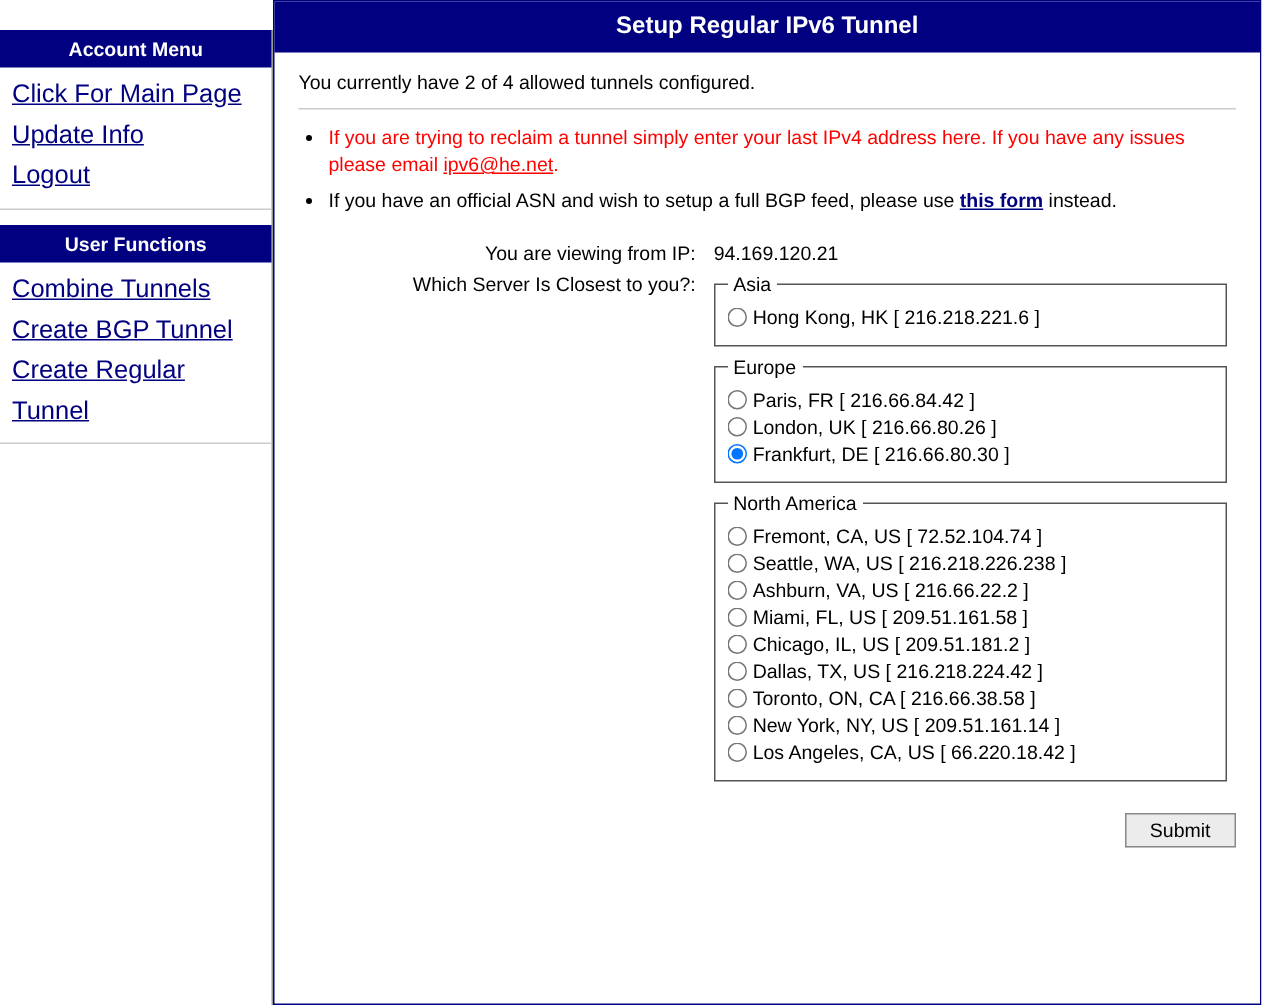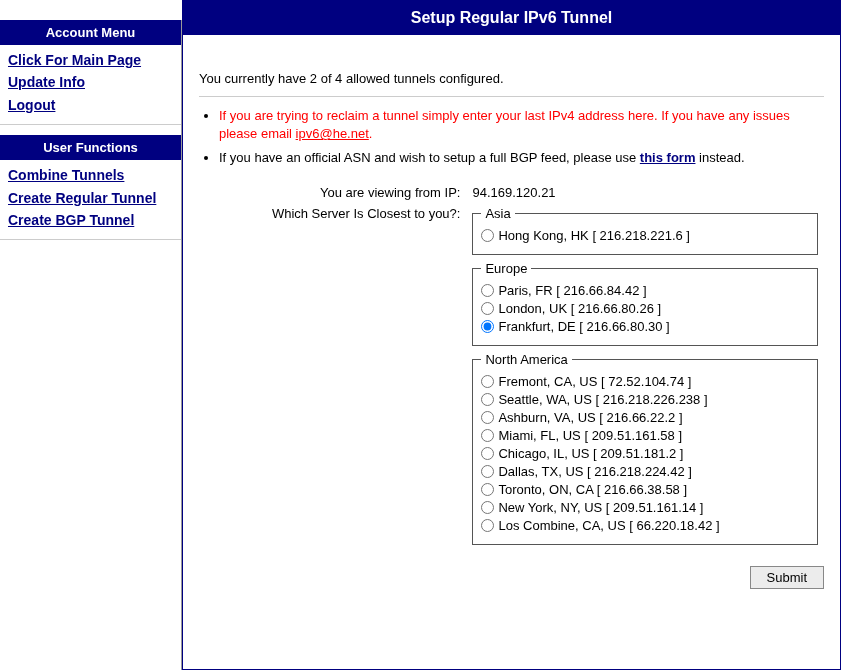--- a/index.html
+++ b/index.html
@@ -34,22 +34,22 @@
 
     .sidebar-links {
       padding: 4px 8px 8px 8px;
       border-bottom: 1px solid #ccc;
     }
 
     .sidebar-links a {
       display: block;
       color: #000080;
       text-decoration: underline;
-      font-size: 14px;
-      font-weight: bold;
+      font-size: 17px;
+      font-weight: normal;
       line-height: 1.6;
     }
 
     
     #main {
       flex: 1;
       display: flex;
       flex-direction: column;
       border: 1px solid #000080;
       justify-content: space-between;
@@ -61,21 +61,20 @@
       font-weight: bold;
       font-size: 16px;
       text-align: center;
       padding: 8px 4px;
     }
 
     #main-body {
       flex: 1;
       padding: 12px 16px 16px 16px;
       overflow-y: auto;
-      margin-top: 24px;
     }
 
     .tunnel-info {
       font-size: 13px;
       margin-bottom: 10px;
       padding-bottom: 10px;
       border-bottom: 1px solid #ccc;
     }
 
     .bullet-section {
@@ -172,22 +171,22 @@
 <div id="sidebar">
   <div class="sidebar-section-header">Account Menu</div>
   <div class="sidebar-links">
     <a href="#">Click For Main Page</a>
     <a href="#">Update Info</a>
     <a href="#">Logout</a>
   </div>
   <div class="sidebar-section-header" style="margin-top:10px;">User Functions</div>
   <div class="sidebar-links">
     <a href="#">Combine Tunnels</a>
+    <a href="#">Create BGP Tunnel</a>
     <a href="#">Create Regular Tunnel</a>
-    <a href="#">Create BGP Tunnel</a>
   </div>
 </div>
 
 <div id="main">
   <div id="main-header">Setup Regular IPv6 Tunnel</div>
   <div id="main-body">
 
     <div class="tunnel-info">You currently have 2 of 4 allowed tunnels configured.</div>
 
     <div class="bullet-section">
@@ -264,21 +263,21 @@
             <div class="radio-option">
               <input type="radio" name="server" value="toronto" style="">
               <label>Toronto, ON, CA [ 216.66.38.58 ]</label>
             </div>
             <div class="radio-option">
               <input type="radio" name="server" value="newyork" style="">
               <label>New York, NY, US [ 209.51.161.14 ]</label>
             </div>
             <div class="radio-option">
               <input type="radio" name="server" value="losangeles" style="">
-              <label>Los Combine, CA, US [ 66.220.18.42 ]</label>
+              <label>Los Angeles, CA, US [ 66.220.18.42 ]</label>
             </div>
           </fieldset>
 
         </td>
       </tr>
     </tbody>
       </table>
 
     <div class="submit-row">
       <button class="submit-btn">Submit</button>

